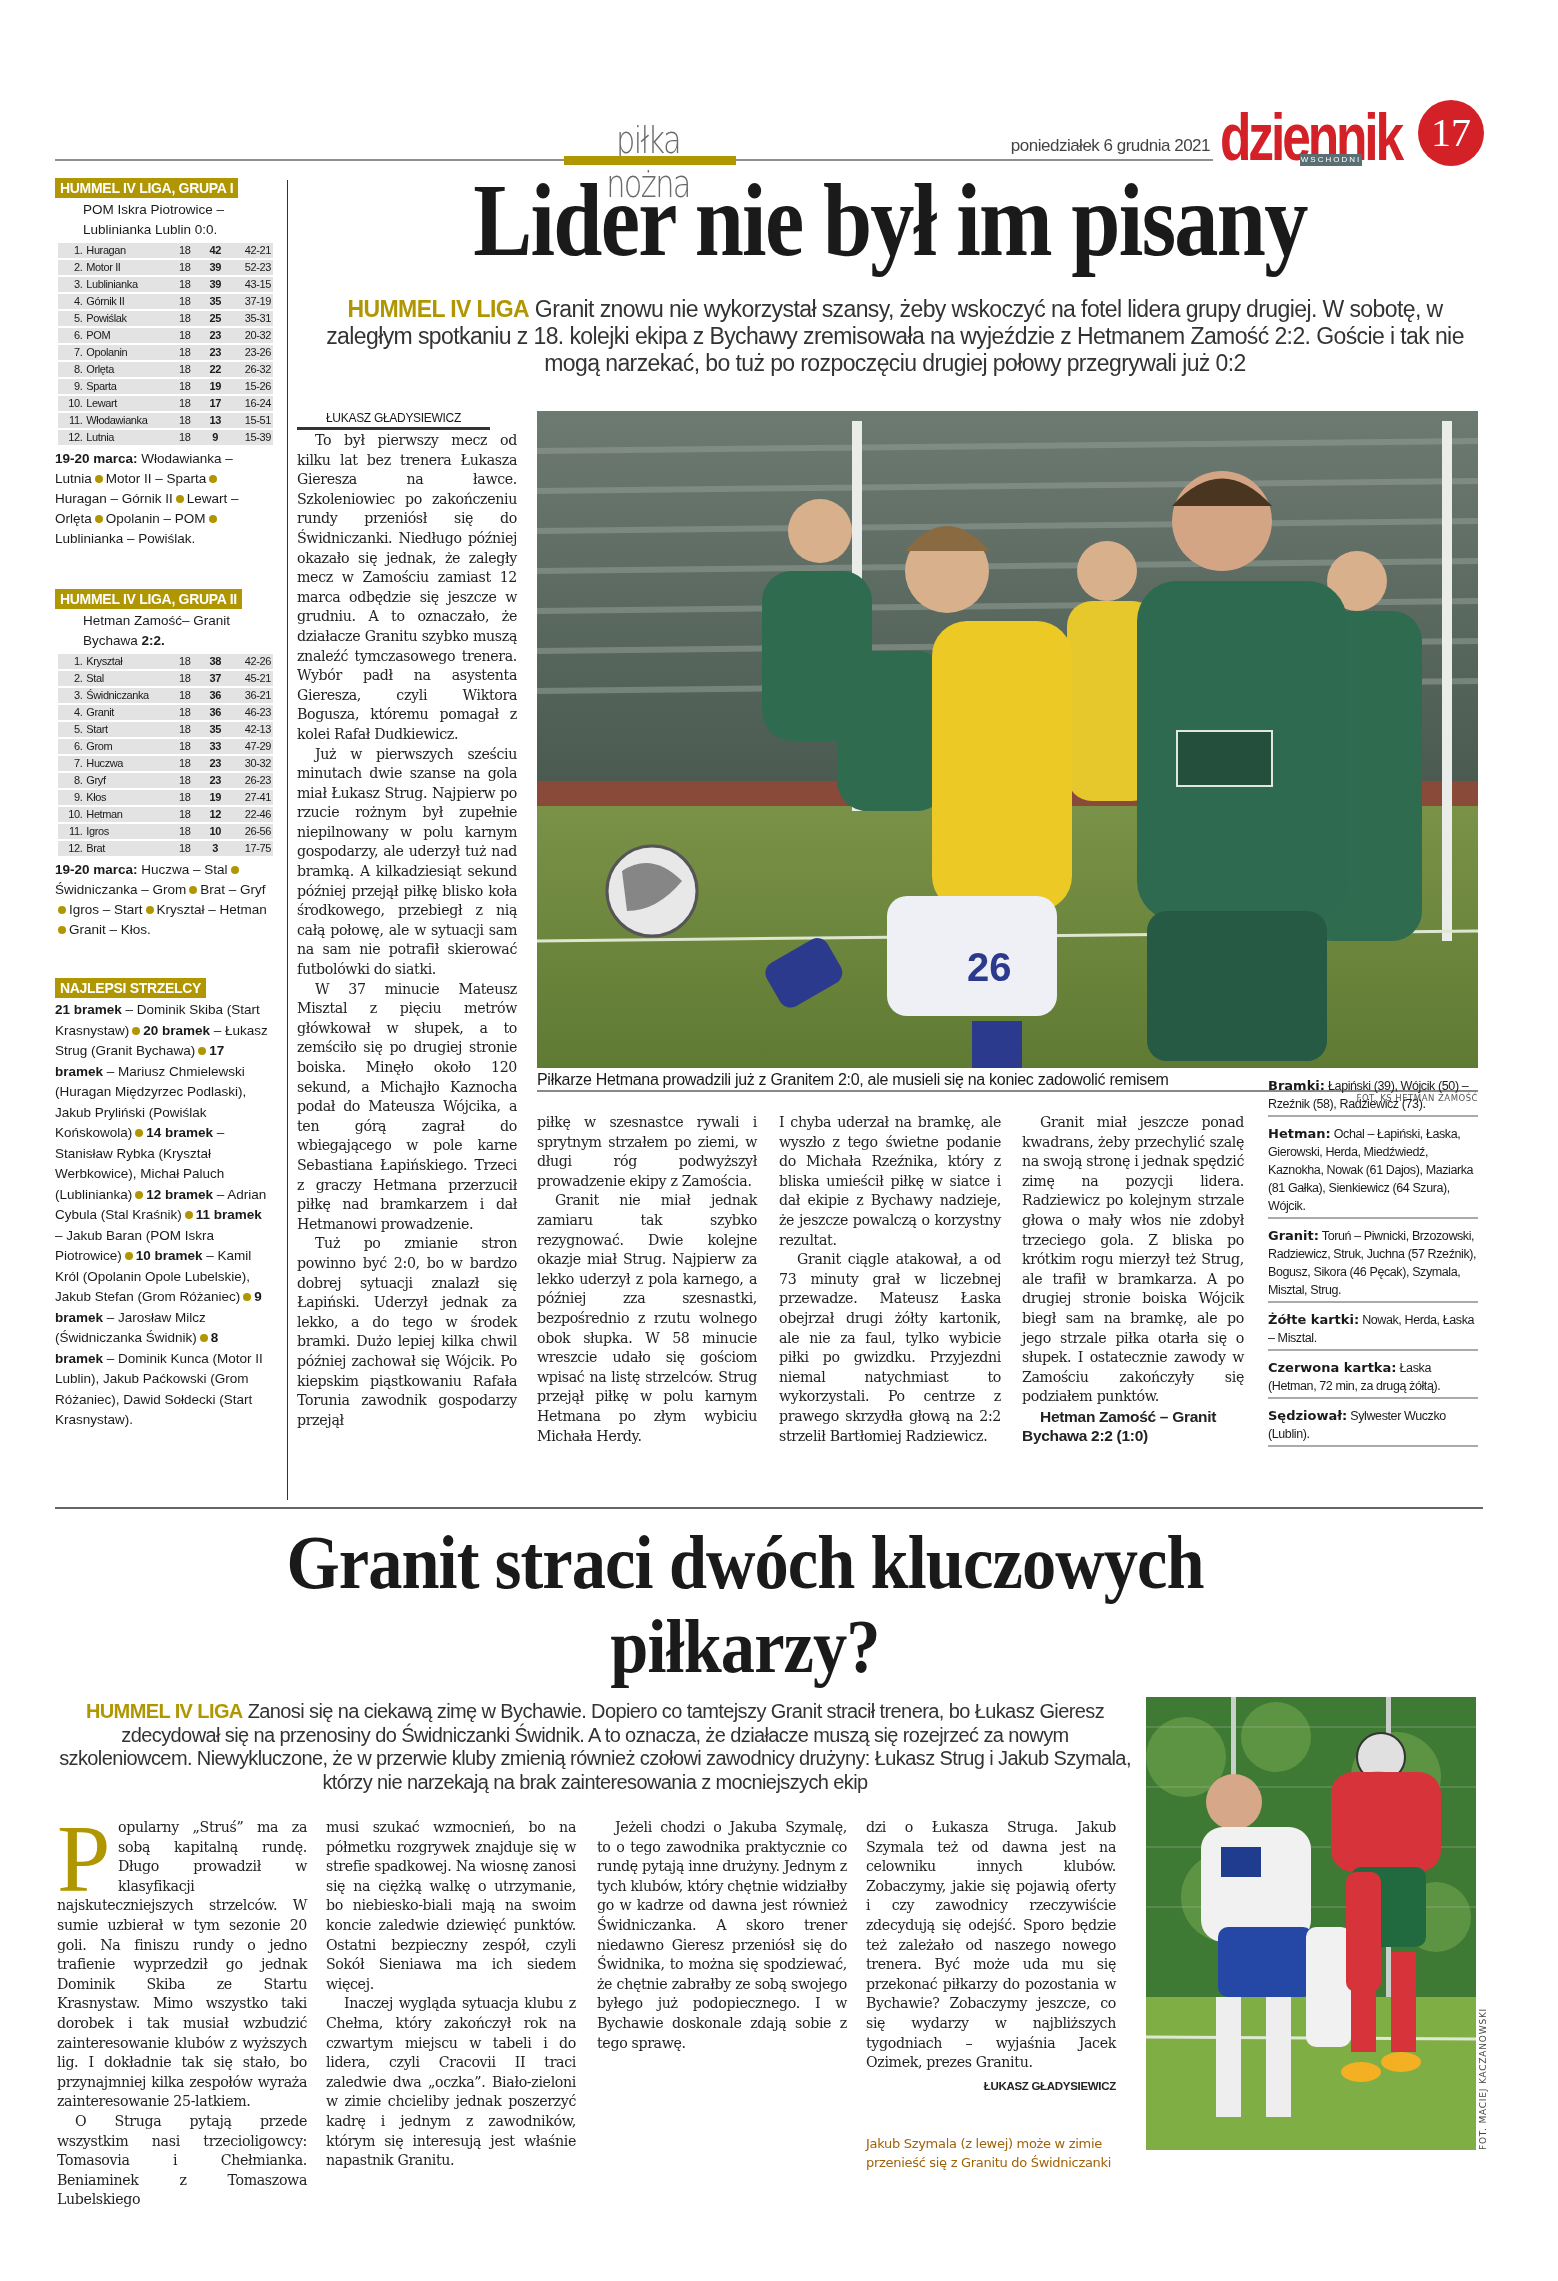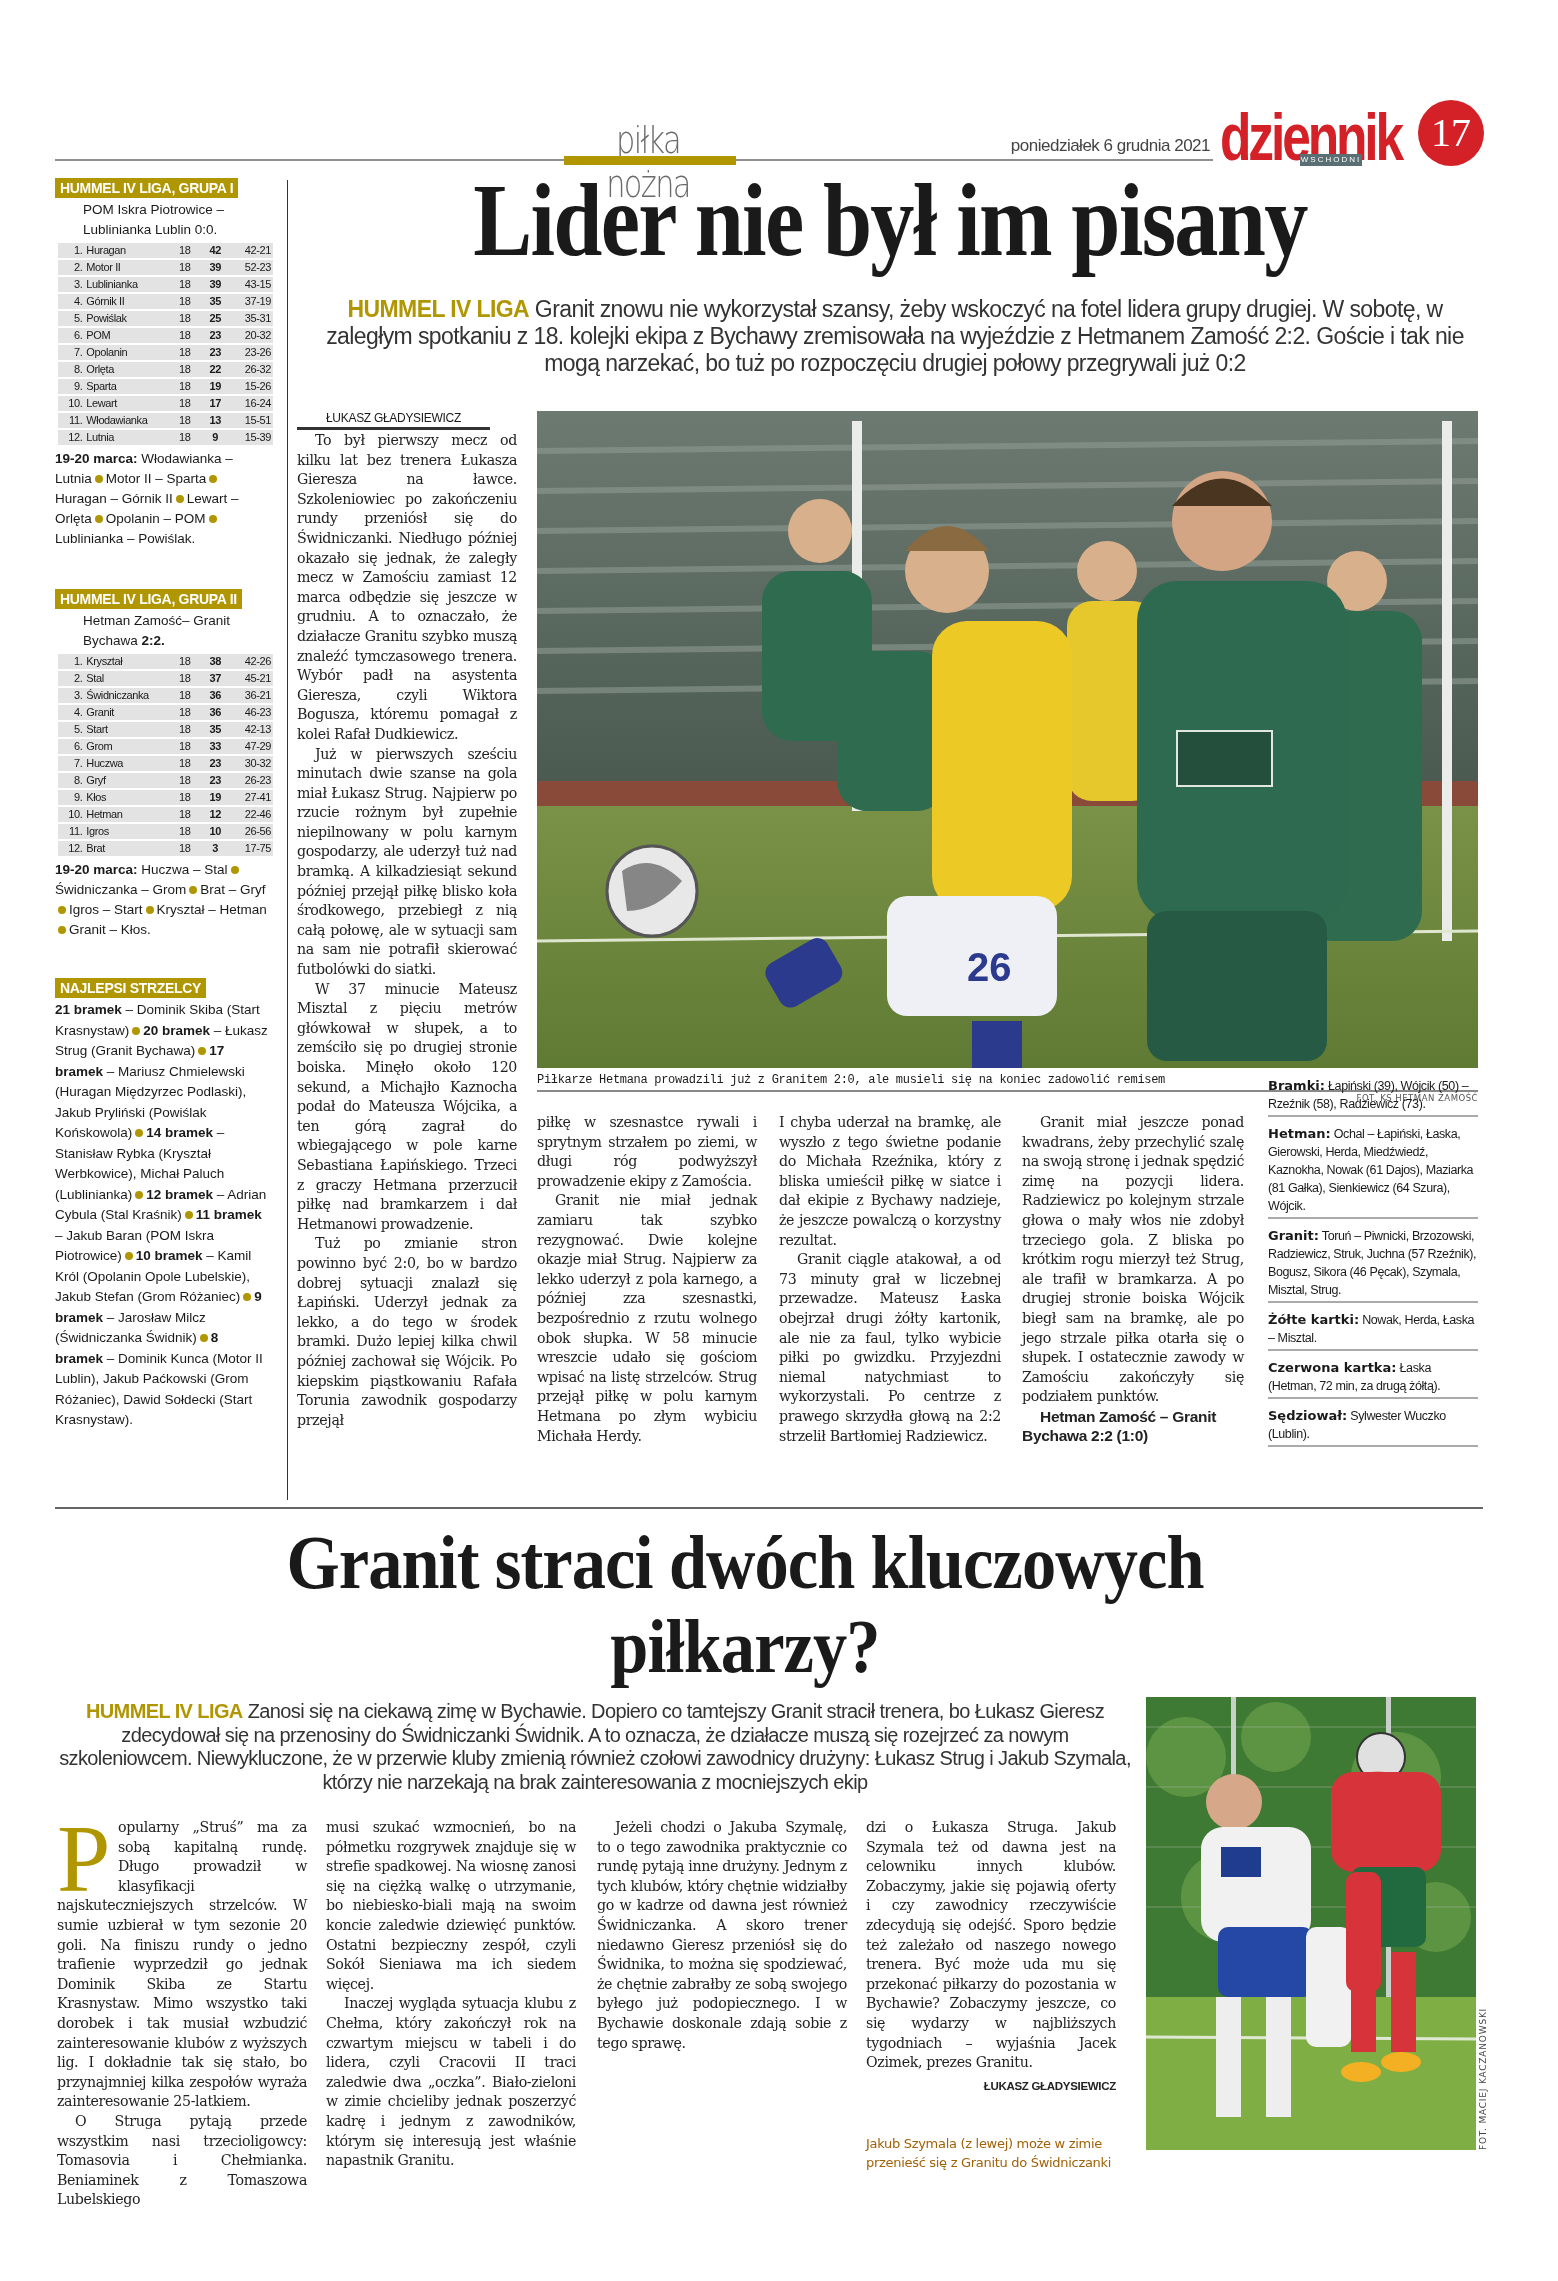--- a/index.html
+++ b/index.html
@@ -41,21 +41,21 @@
   .col { font-family:"DejaVu Serif", serif; font-size:14.2px; line-height:19.6px; text-align:justify; color:#222; letter-spacing:-0.35px; }
   .col p { margin:0; text-indent:18px; }
   .col p.noind { text-indent:0; }
   .colA { left:297px; top:431px; width:220px; }
   .colB { left:537px; top:1113px; width:220px; }
   .colC { left:779px; top:1113px; width:222px; }
   .colD { left:1022px; top:1113px; width:222px; }
   .score-line { font-family:"Liberation Sans Narrow","Liberation Sans", sans-serif; font-weight:bold; font-size:15.5px; line-height:19px; letter-spacing:-0.3px; margin-top:6px; text-indent:0; text-align:left; }
 
   .photo1 { left:537px; top:411px; width:941px; height:657px; overflow:hidden; }
-  .cap1 { left:537px; top:1070px; width:941px; font-family:Liberation Mono, monospace; font-size:12px; line-height:20px; border-bottom:2px solid #888; letter-spacing:-0.3px; }
+  .cap1 { left:537px; top:1070px; width:941px; font-family:Liberation Sans, sans-serif; font-size:16px; line-height:20px; border-bottom:2px solid #888; letter-spacing:-0.3px; }
   .credit1 { left:1150px; top:1093px; width:328px; text-align:right; font-family:"DejaVu Sans", sans-serif; font-size:8.5px; color:#555; letter-spacing:0.5px; }
 
   .facts { left:1268px; top:1077px; width:210px; font-family:"Liberation Sans Narrow","Liberation Sans", sans-serif; font-size:12.5px; line-height:18px; letter-spacing:-0.4px; }
   .fact { border-bottom:2px solid #aaa; padding-bottom:2px; margin-bottom:8px; }
   .fact b { font-family:"DejaVu Sans", sans-serif; font-size:13px; letter-spacing:0; }
 
   .hsep { left:55px; top:1507px; width:1428px; height:2px; background:#666; }
 
   
   .headline2 { left:170px; top:1520px; width:1150px; text-align:center; font-family:"Liberation Serif", serif; font-weight:bold; font-size:76px; line-height:84px; letter-spacing:-1px; transform:scaleX(0.9); transform-origin:center; }

